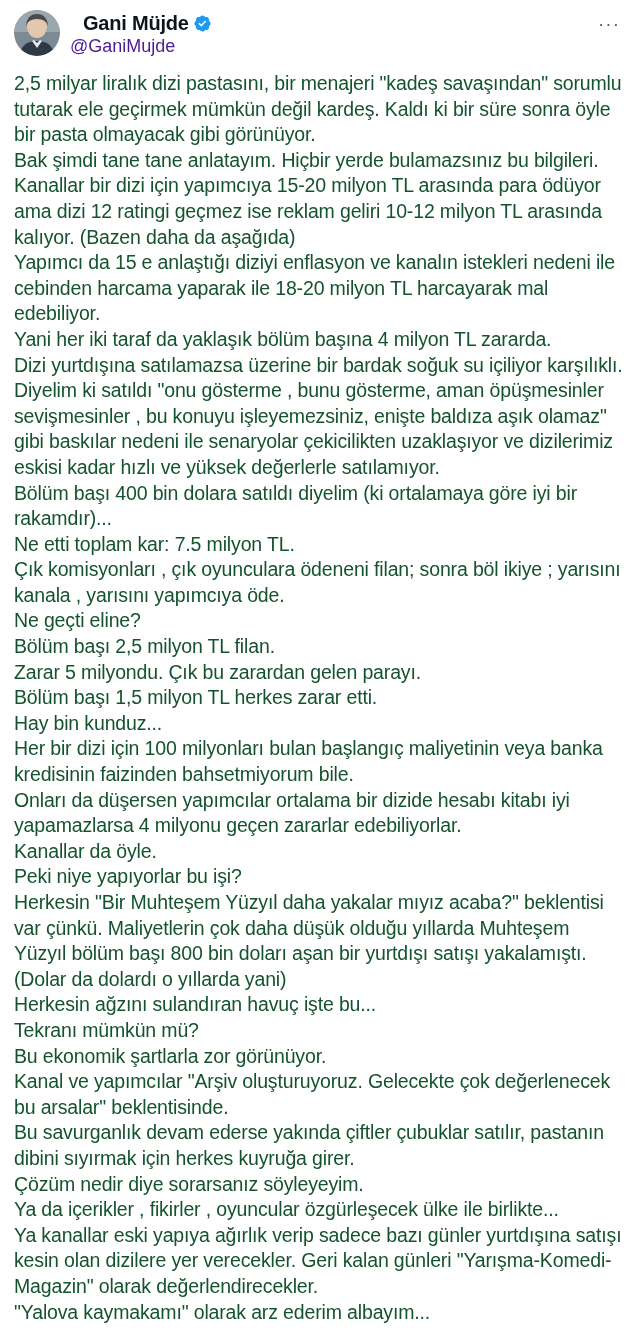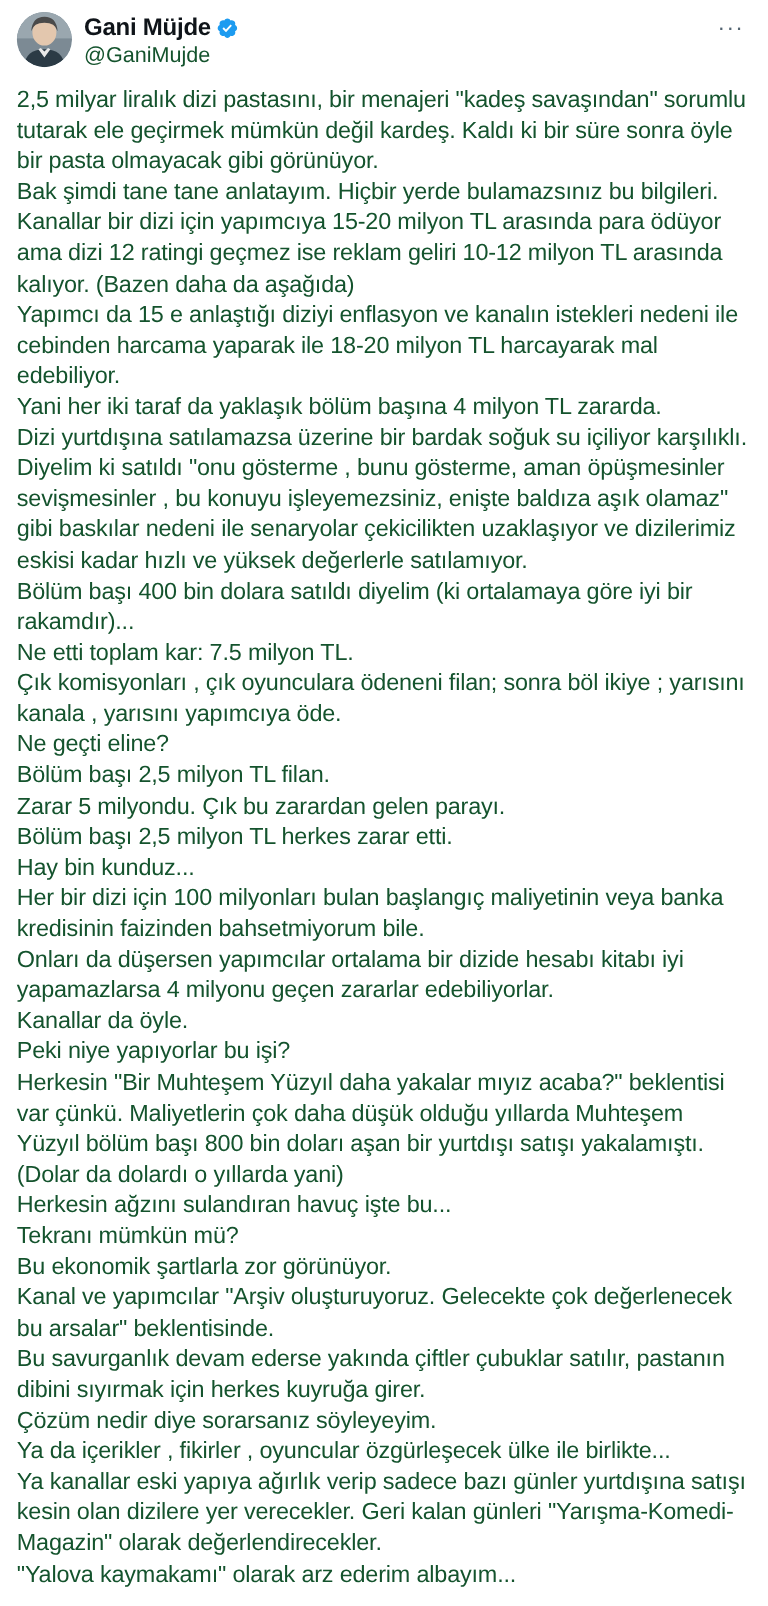--- a/index.html
+++ b/index.html
@@ -40,37 +40,38 @@
     display: flex;
     flex-direction: column;
     justify-content: center;
     padding-top: 1px;
     line-height: 1.2;
   }
   .name-row {
     display: flex;
     align-items: center;
     gap: 4px;
+    margin-left: 13px;
   }
   .display-name {
     font-size: 20px;
     font-weight: bold;
     color: #0f1419;
     letter-spacing: -0.2px;
   }
   .verified {
     width: 19px;
     height: 19px;
     display: inline-block;
     flex: 0 0 19px;
   }
   .verified svg { display: block; width: 19px; height: 19px; }
   .handle {
     font-size: 18px;
-    color: #14532d;
+    color: #4c1d95;
     margin-top: 1px;
   }
   .more-btn {
     position: absolute;
     top: 4px;
     right: 2px;
     width: 30px;
     height: 24px;
     color: #536471;
     font-size: 19px;
@@ -140,21 +141,21 @@
     <p>Yapımcı da 15 e anlaştığı diziyi enflasyon ve kanalın istekleri nedeni ile cebinden harcama yaparak ile 18-20 milyon TL harcayarak mal edebiliyor.</p>
     <p>Yani her iki taraf da yaklaşık bölüm başına 4 milyon TL zararda.</p>
     <p>Dizi yurtdışına satılamazsa üzerine bir bardak soğuk su içiliyor karşılıklı.</p>
     <p>Diyelim ki satıldı "onu gösterme , bunu gösterme,  aman öpüşmesinler sevişmesinler , bu konuyu işleyemezsiniz, eniştе baldıza aşık olamaz" gibi baskılar nedeni ile senaryolar çekicilikten uzaklaşıyor ve dizilerimiz eskisi kadar hızlı ve yüksek değerlerle satılamıyor.</p>
     <p>Bölüm başı 400 bin dolara satıldı diyelim (ki ortalamaya göre iyi bir rakamdır)...</p>
     <p>Ne etti toplam kar: 7.5 milyon TL.</p>
     <p>Çık komisyonları , çık oyunculara ödeneni filan; sonra böl ikiye ; yarısını kanala , yarısını yapımcıya öde.</p>
     <p>Ne geçti eline?</p>
     <p>Bölüm başı 2,5 milyon TL filan.</p>
     <p>Zarar 5 milyondu. Çık bu zarardan gelen parayı.</p>
-    <p>Bölüm başı 2,5 milyon TL herkes zarar etti.</p>
+    <p>Bölüm başı 1,5 milyon TL herkes zarar etti.</p>
     <p>Hay bin kunduz...</p>
     <p>Her bir dizi için 100 milyonları bulan başlangıç maliyetinin veya banka kredisinin faizinden bahsetmiyorum bile.</p>
     <p>Onları da düşersen yapımcılar ortalama bir dizide hesabı kitabı iyi yapamazlarsa 4 milyonu geçen zararlar edebiliyorlar.</p>
     <p>Kanallar da öyle.</p>
     <p>Peki niye yapıyorlar bu işi?</p>
     <p>Herkesin "Bir Muhteşem Yüzyıl daha yakalar mıyız acaba?" beklentisi var çünkü. Maliyetlerin çok daha düşük olduğu yıllarda Muhteşem Yüzyıl bölüm başı 800 bin doları aşan bir yurtdışı satışı yakalamıştı.</p>
     <p>(Dolar da dolardı o yıllarda yani)</p>
     <p>Herkesin ağzını sulandıran havuç işte bu...</p>
     <p>Tekranı mümkün mü?</p>
     <p>Bu ekonomik şartlarla zor görünüyor.</p>

